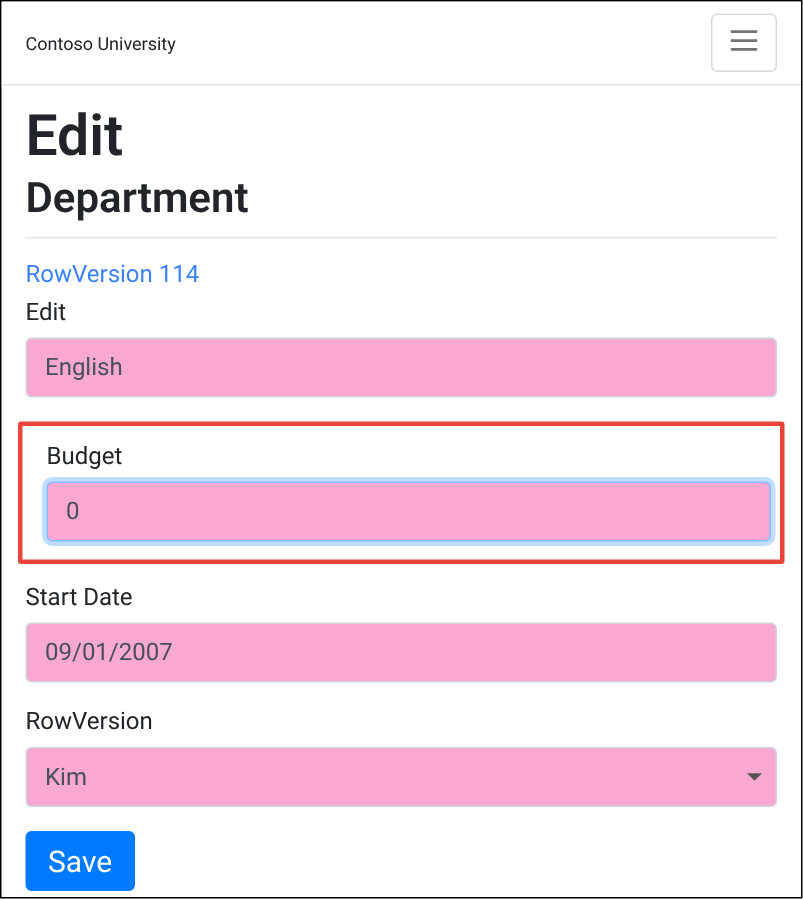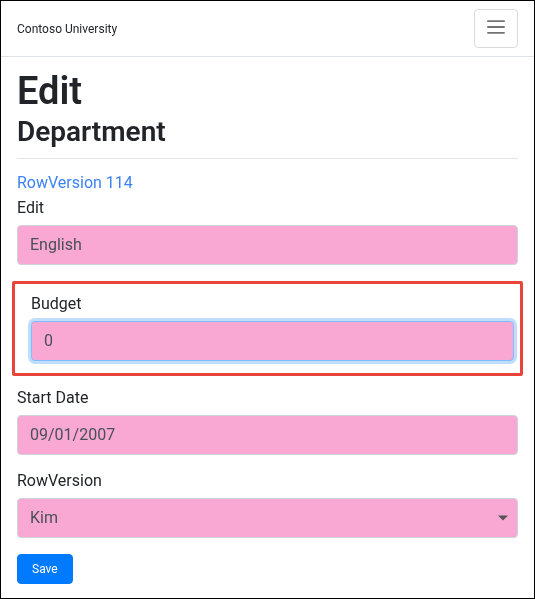--- a/index.html
+++ b/index.html
@@ -110,21 +110,21 @@
       pointer-events: none;
       width: 0;
       height: 0;
       border-left: 5px solid transparent;
       border-right: 5px solid transparent;
       border-top: 5px solid #555;
     }
     .btn-primary {
       display: inline-block;
       padding: 7px 14px;
-      font-size: 12px;
+      font-size: 20px;
       color: #fff;
       background-color: #007bff;
       border: 1px solid #007bff;
       border-radius: 4px;
       cursor: pointer;
       font-family: inherit;
     }
   </style>
 </head>
 <body>

